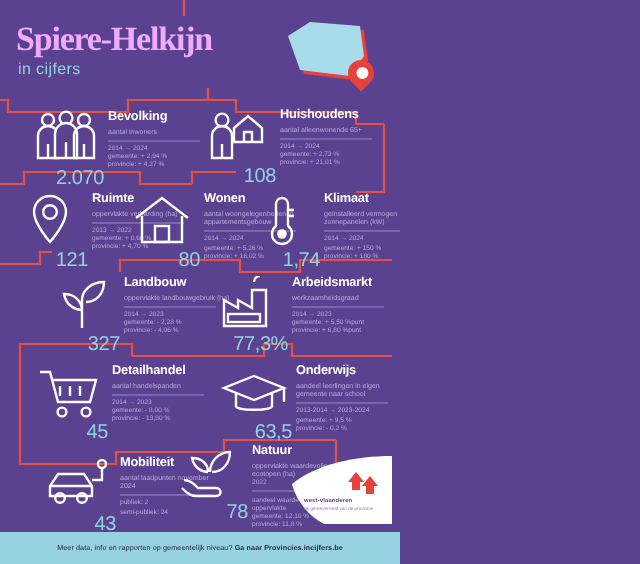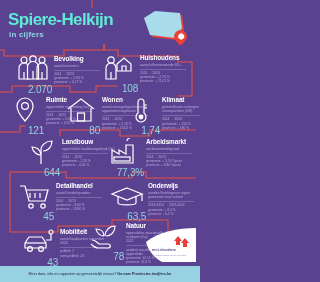--- a/index.html
+++ b/index.html
@@ -9,26 +9,26 @@
     font-family:"Liberation Sans","DejaVu Sans",sans-serif;
     overflow:hidden;
     position:relative;
   }
   .page{position:relative;width:200px;height:282px;background:#5b4291;overflow:hidden;}
 
   
   .header{position:absolute;left:0;top:0;width:200px;height:47px;}
   .title{
     position:absolute;left:8px;top:11px;
-    color:#5eead4;font-size:17px;font-weight:bold;letter-spacing:-0.6px;
-    line-height:18px;white-space:nowrap;
+    color:#f0abfc;font-size:17px;font-weight:bold;letter-spacing:-0.6px;
+    line-height:18px;white-space:nowrap;font-family:Liberation Serif, serif;
   }
   .subtitle{
     position:absolute;left:9px;top:30px;
-    color:#8fd3e0;font-size:8px;font-weight:bold;letter-spacing:.2px;
+    color:#8fd3e0;font-size:8px;font-weight:normal;letter-spacing:.2px;
   }
   .map-wrap{position:absolute;left:137px;top:10px;width:56px;height:34px;}
   .pin-badge{
     position:absolute;right:6px;bottom:1px;width:13px;height:13px;border-radius:50% 50% 50% 0;
     background:#e8403a;transform:rotate(-45deg);
   }
   .pin-badge::after{
     content:"";position:absolute;left:3.5px;top:3.5px;width:6px;height:6px;border-radius:50%;
     background:#ffffff;
   }
@@ -210,21 +210,21 @@
     </div>
   </div>
 
   <div class="stat wide" style="left:24px;top:138px;">
     <div class="icon">
       <svg width="34" height="30" viewBox="0 0 34 30" fill="none" stroke="#ffffff" stroke-width="1.2">
         <path d="M17 26 L17 12 C17 7 22 3 28 3 C28 9 24 13 19 13"></path>
         <path d="M17 17 C14 17 9 15 8 9 C13 9 16 12 17 16"></path>
       </svg>
     </div>
-    <div class="value">644</div>
+    <div class="value">327</div>
     <div class="body">
       <div class="name">Landbouw</div>
       <div class="desc">oppervlakte landbouwgebruik (ha)</div>
       <div class="rule"></div>
       <div class="meta">2014 → 2023</div>
       <div class="meta">gemeente: - 2,28 %</div>
       <div class="meta">provincie: - 4,06 %</div>
     </div>
   </div>
 

